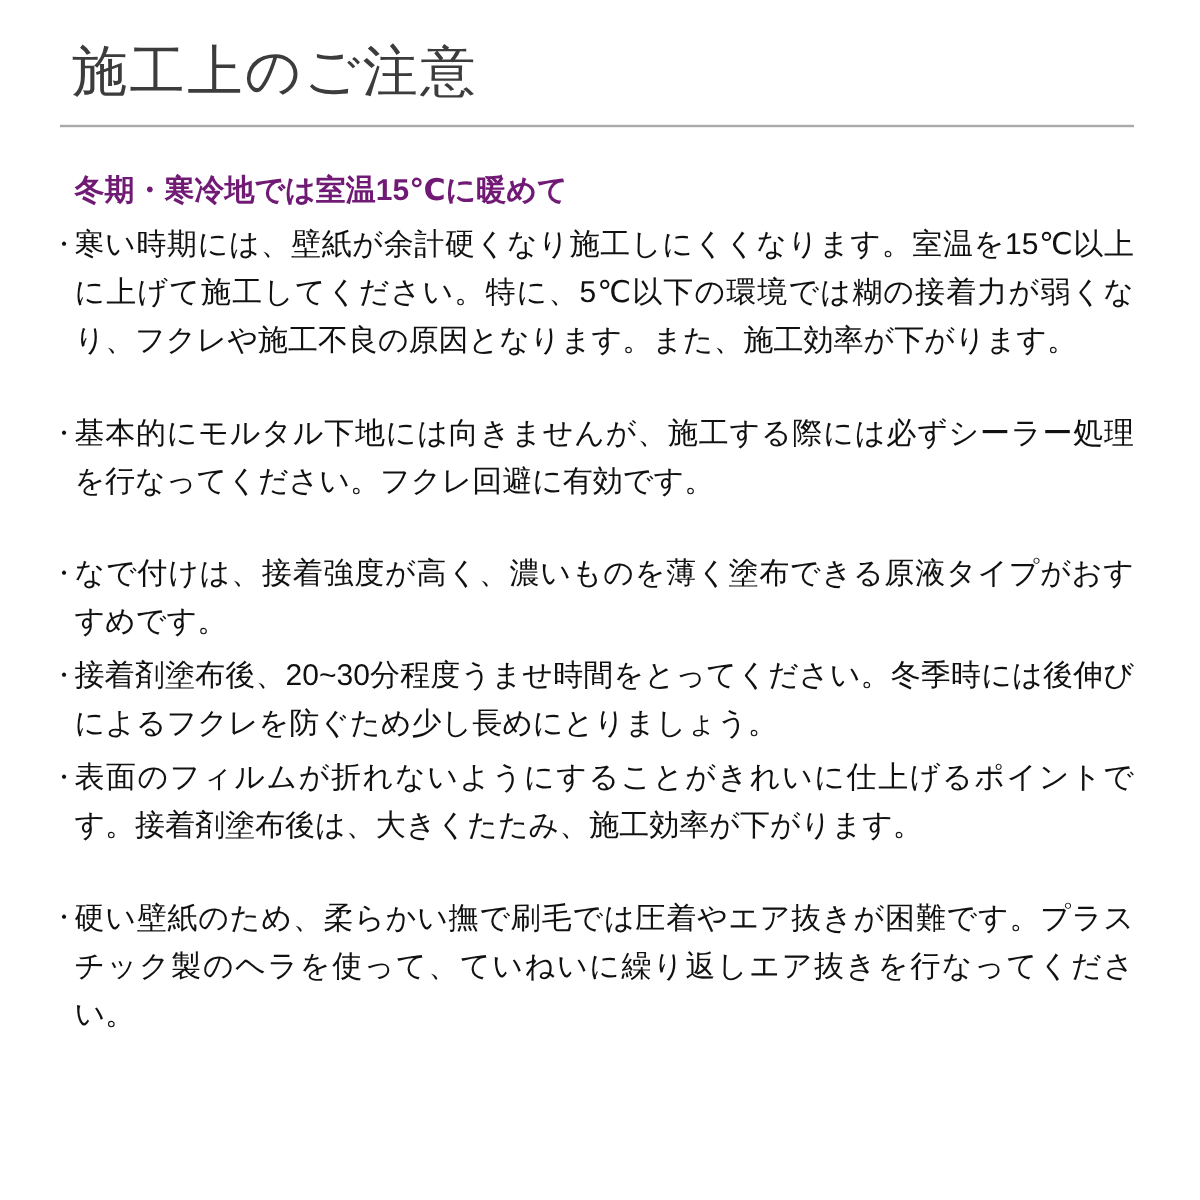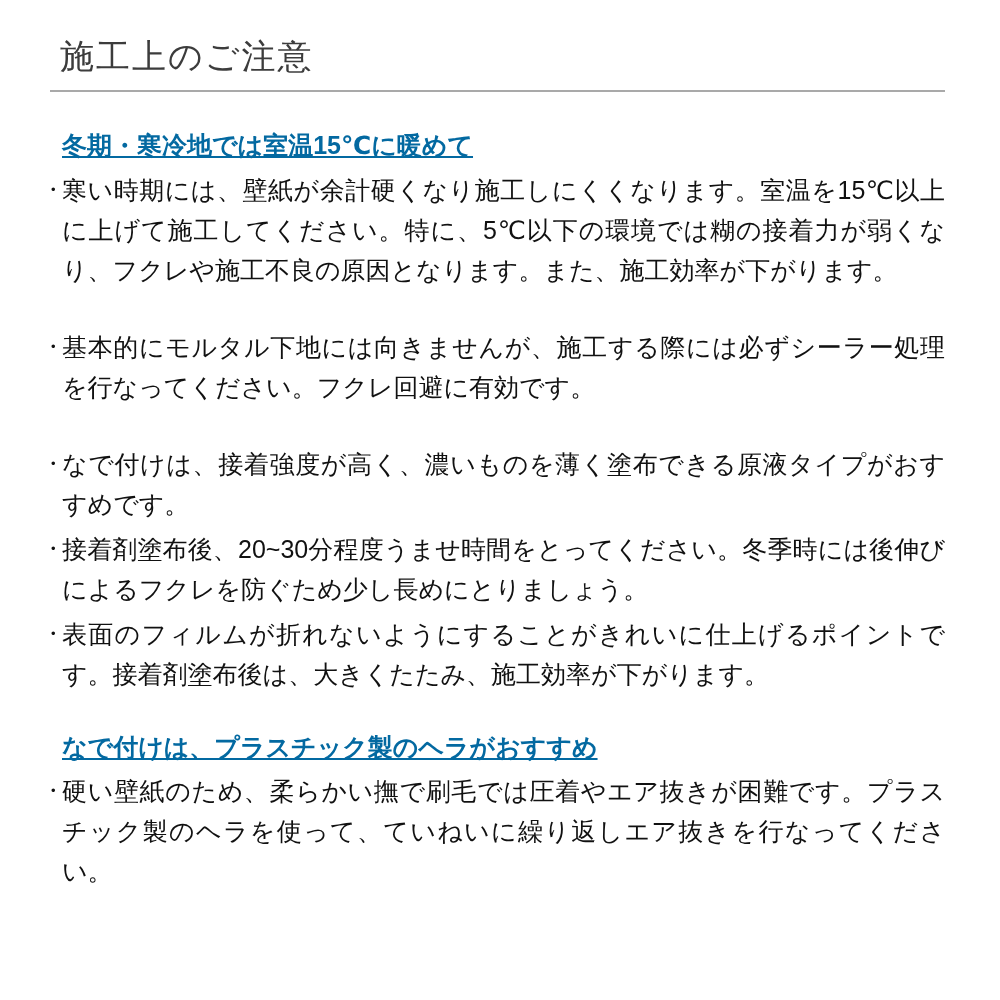--- a/index.html
+++ b/index.html
@@ -14,42 +14,42 @@
     font-family: "Liberation Sans", "DejaVu Sans", sans-serif;
     color: #111111;
     overflow: hidden;
   }
   .page {
     box-sizing: border-box;
     padding: 36px 55px 0 50px;
   }
   .page-title {
     margin: 0 0 0 10px;
-    font-size: 34px;
+    font-size: 46px;
     font-weight: 400;
     letter-spacing: 2px;
     color: #3c3c3c;
     line-height: 1.2;
+    font-family: Liberation Mono, monospace;
   }
   .title-divider {
     height: 0;
     border: none;
     border-top: 2px solid #a9a9a9;
     margin: 13px 0 0 0;
   }
   .note-section {
     margin-top: 37px;
   }
   .section-heading {
     margin: 0 0 7px 12px;
     font-size: 25px;
     font-weight: 700;
-    color: #0369a1;
+    color: #701a75;
     line-height: 1.35;
-    text-decoration: underline;
   }
   .bullet-item {
     display: flex;
     align-items: flex-start;
     font-size: 25px;
     line-height: 40px;
     margin: 0 0 5px 0;
     font-weight: 500;
   }
   .bullet-marker {
@@ -95,20 +95,19 @@
         <div class="bullet-item">
           <span class="bullet-marker">・</span>
           <span class="bullet-text">接着剤塗布後、20~30分程度うませ時間をとってください。冬季時には後伸びによるフクレを防ぐため少し長めにとりましょう。</span>
         </div>
         <div class="bullet-item">
           <span class="bullet-marker">・</span>
           <span class="bullet-text">表面のフィルムが折れないようにすることがきれいに仕上げるポイントです。接着剤塗布後は、大きくたたみ、施工効率が下がります。</span>
         </div>
       </section>
       <section class="note-section">
-        <h2 class="section-heading">なで付けは、プラスチック製のヘラがおすすめ</h2>
         <div class="bullet-item">
           <span class="bullet-marker">・</span>
           <span class="bullet-text">硬い壁紙のため、柔らかい撫で刷毛では圧着やエア抜きが困難です。プラスチック製のヘラを使って、ていねいに繰り返しエア抜きを行なってください。</span>
         </div>
       </section>
     </main>
 </div>
 
 </body></html>

